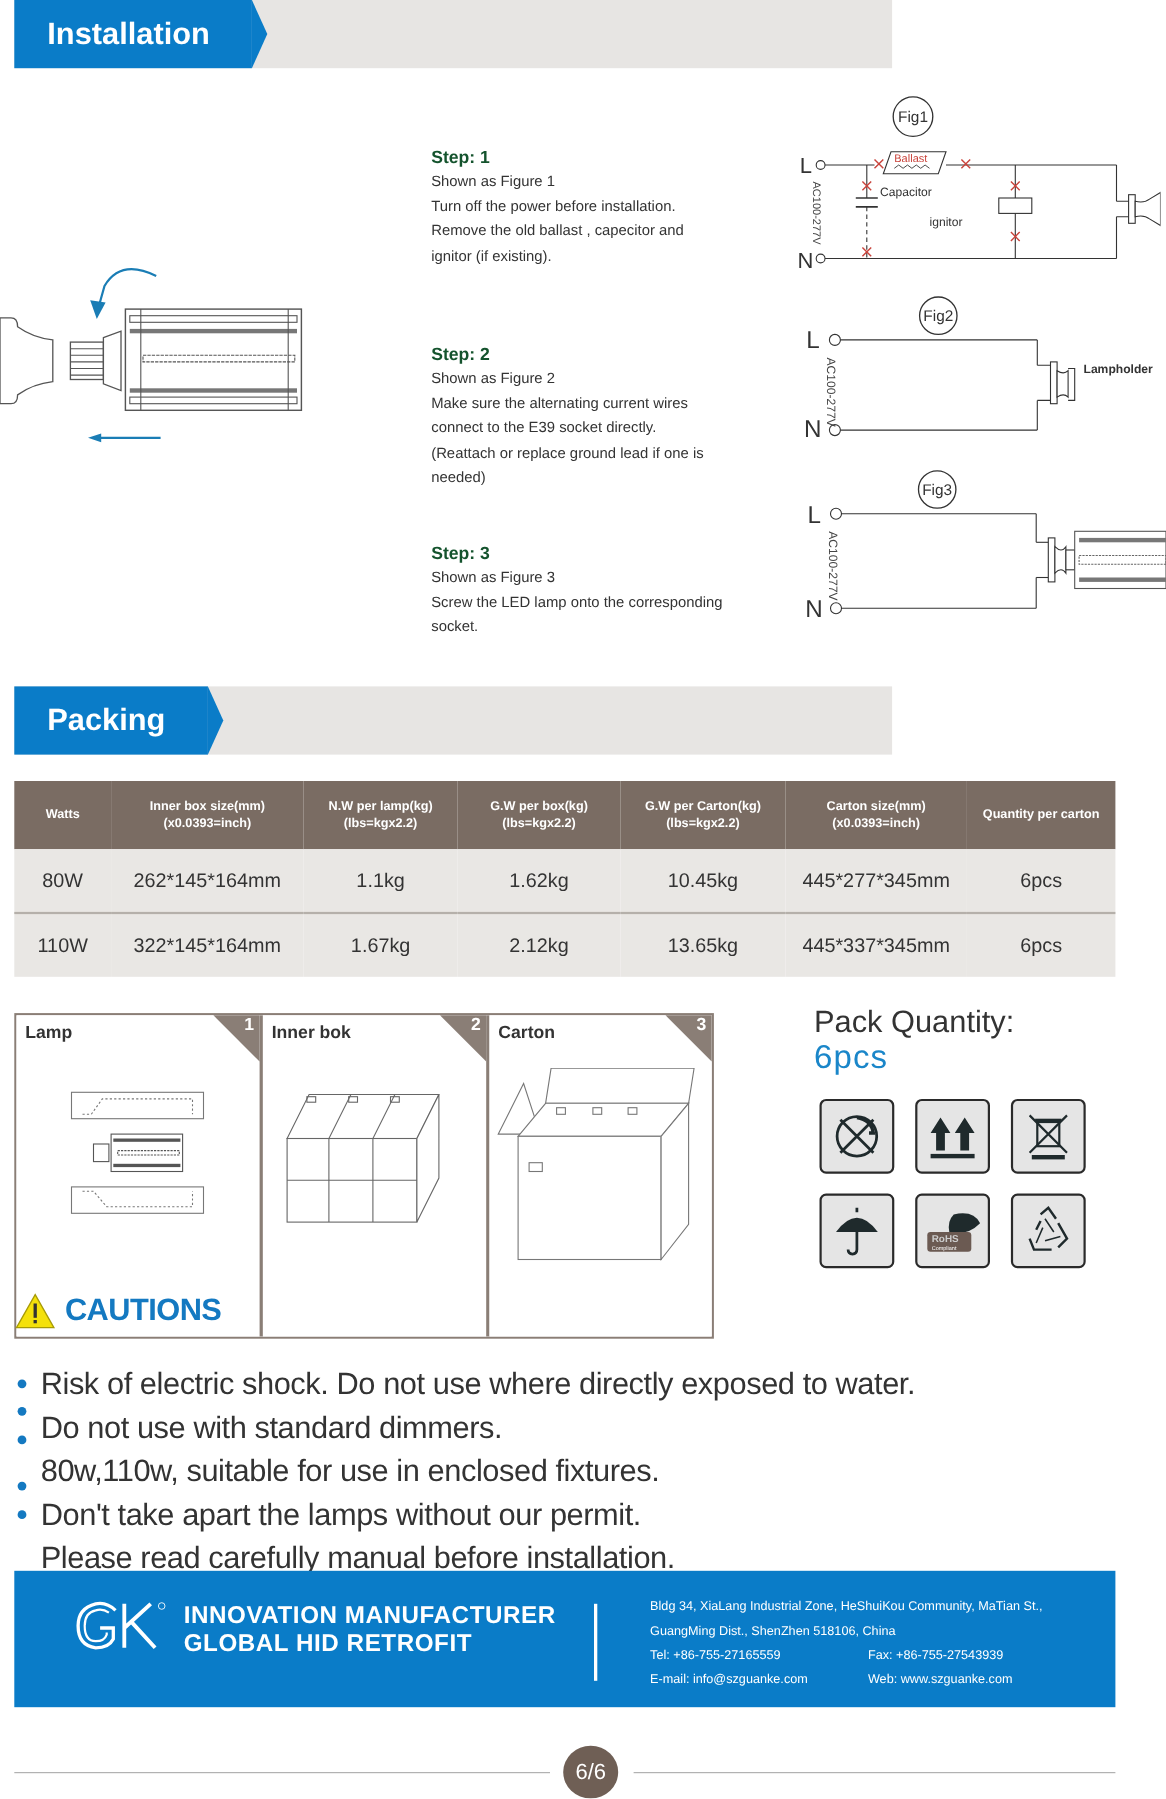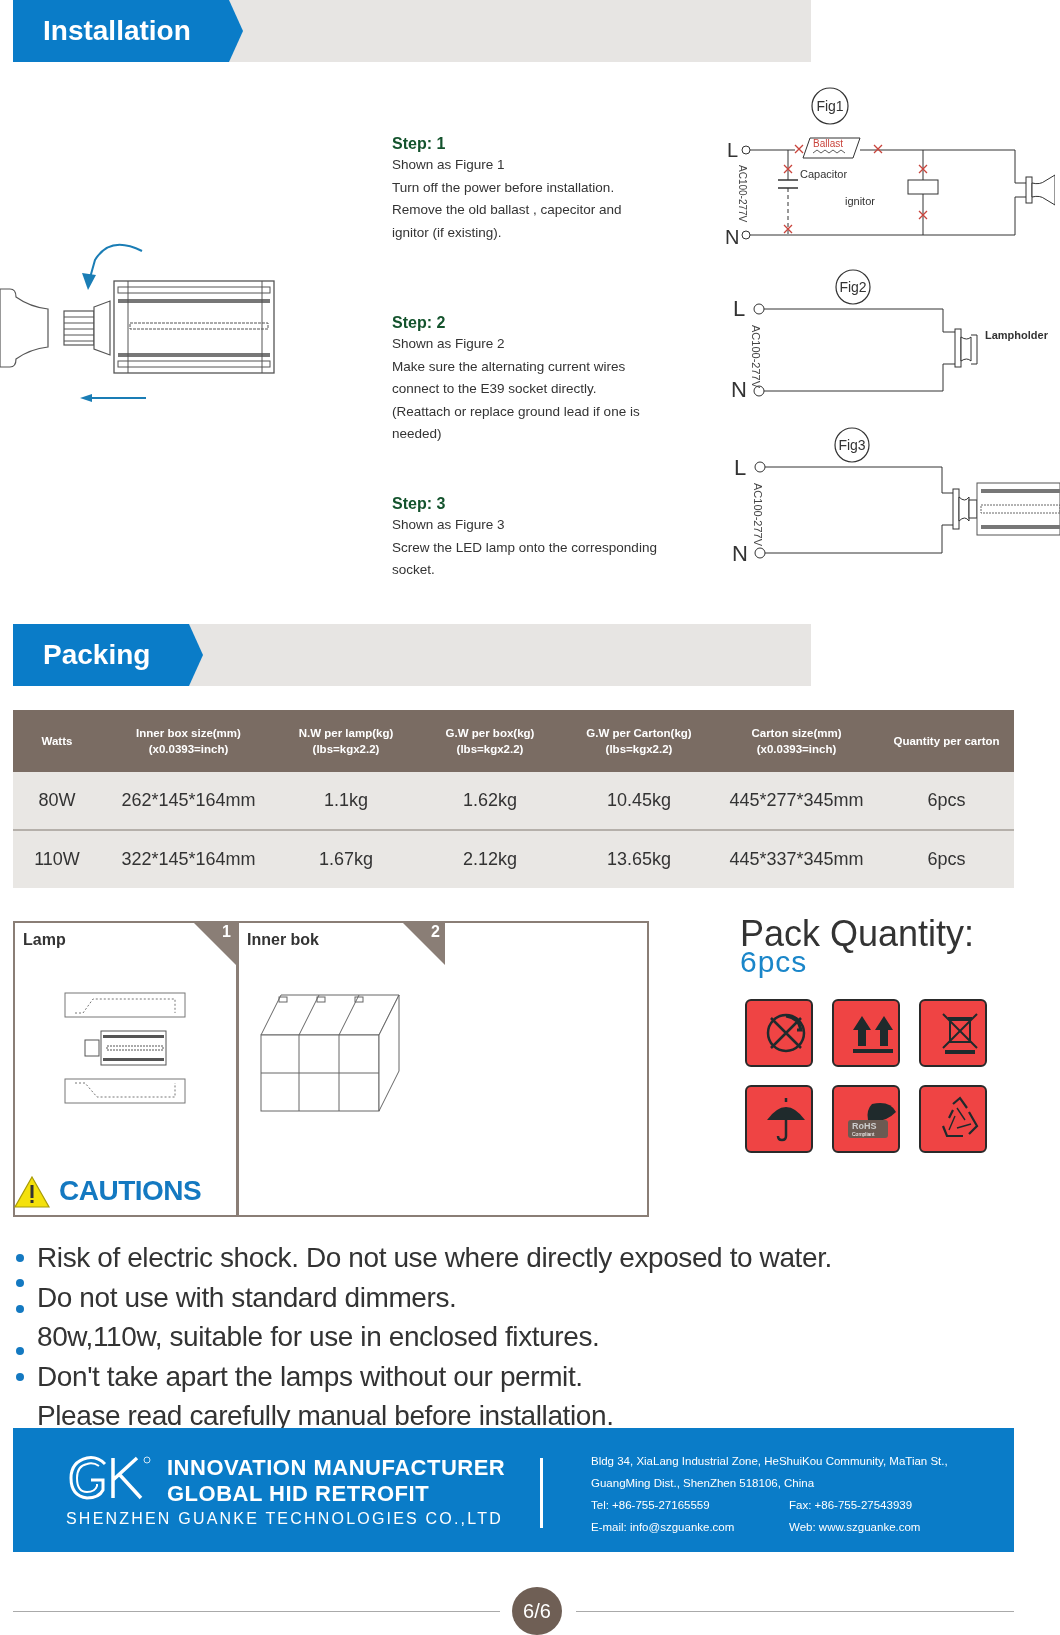--- a/index.html
+++ b/index.html
@@ -42,26 +42,26 @@
   .pack-card { position: relative; flex: 1; border-right: 3px solid #8a7e76; background: #fff; }
   .pack-card:last-child { border-right: none; }
   .pack-card .card-title { position: absolute; left: 8px; top: 8px; font-weight: bold; font-size: 16px; color: #333; }
   .pack-card .corner { position: absolute; right: 0; top: 0; width: 0; height: 0;
     border-top: 42px solid #8a7e76; border-left: 42px solid transparent; }
   .pack-card .corner-num { position: absolute; right: 5px; top: 0; color: #fff; font-weight: bold; font-size: 16px; }
   #card-lamp { flex: 0 0 224px; }
   #card-inner { flex: 0 0 206px; }
 
   
-  .pq-title { position: absolute; left: 740px; top: 913px; font-size: 36px; color: #333; }
+  .pq-title { position: absolute; left: 740px; top: 913px; font-size: 28px; color: #333; }
   .pq-value { position: absolute; left: 740px; top: 945px; font-size: 30px; color: #1a86c9; letter-spacing: 1px; }
   .icon-grid { position: absolute; left: 745px; top: 999px; width: 250px; display: grid;
     grid-template-columns: repeat(3, 68px); grid-row-gap: 18px; grid-column-gap: 19px; }
   .icon-box { width: 68px; height: 68px; border: 2px solid #2a2a2a; border-radius: 6px; display: flex;
-    align-items: center; justify-content: flex-end; background: #ef4444; }
+    align-items: center; justify-content: center; background: #e5e5e5; }
 
   
   .cautions-title { position: absolute; left: 13px; top: 1175px; display: flex; align-items: flex-start; }
   .cautions-title .label { font-weight: bold; font-size: 28px; color: #1479c1; margin-left: 8px; letter-spacing: -0.5px; }
   .caution-list { position: absolute; left: 14px; top: 1238px; list-style: none; }
   .caution-list li { position: relative; font-size: 28px; line-height: 39.5px; color: #333; padding-left: 23px; letter-spacing: -0.4px; }
   .caution-list li .dot { position: absolute; left: 2px; width: 8px; height: 8px; border-radius: 50%; background: #1479c1; }
 
   
   .footer { position: absolute; left: 13px; top: 1428px; width: 1001px; height: 124px; background: #0a7cc8; color: #fff; }
@@ -296,20 +296,36 @@
       <line x1="40" y1="42" x2="60" y2="2" stroke="#666"></line>
         <line x1="80" y1="42" x2="100" y2="2" stroke="#666"></line>
       <line x1="40" y1="42" x2="40" y2="118" stroke="#666"></line>
         <line x1="80" y1="42" x2="80" y2="118" stroke="#666"></line>
       <line x1="2" y1="80" x2="120" y2="80" stroke="#666"></line>
       <rect x="20" y="4" width="8" height="5" fill="none" stroke="#666"></rect>
         <rect x="58" y="4" width="8" height="5" fill="none" stroke="#666"></rect>
         <rect x="96" y="4" width="8" height="5" fill="none" stroke="#666"></rect>
     </svg>
   </div>
+  <div class="pack-card" id="card-carton">
+    <div class="card-title">Carton</div>
+    <div class="corner"></div>
+    <div class="corner-num">3</div>
+    <svg style="position:absolute;left:6px;top:48px" width="190" height="178" viewBox="0 0 190 178">
+      <polygon points="50,0 180,0 175,32 45,32" fill="#fff" stroke="#777"></polygon>
+      <polygon points="2,60 25,14 40,60" fill="#fff" stroke="#777"></polygon>
+      <polygon points="20,62 45,32 175,32 150,62" fill="#fff" stroke="#777"></polygon>
+      <rect x="20" y="62" width="130" height="112" fill="#fff" stroke="#777"></rect>
+      <polygon points="150,62 175,32 175,142 150,174" fill="#fff" stroke="#777"></polygon>
+      <rect x="30" y="86" width="12" height="8" fill="none" stroke="#777"></rect>
+      <rect x="55" y="36" width="8" height="6" fill="none" stroke="#777"></rect>
+        <rect x="88" y="36" width="8" height="6" fill="none" stroke="#777"></rect>
+        <rect x="120" y="36" width="8" height="6" fill="none" stroke="#777"></rect>
+    </svg>
+  </div>
 </div>
 
 <div class="pq-title">Pack Quantity:</div>
 <div class="pq-value">6pcs</div>
 
 <div class="icon-grid">
   <div class="icon-box">
     <svg width="50" height="50" viewBox="0 0 50 50">
         <circle cx="25" cy="25" r="18" fill="none" stroke="#1f2a2c" stroke-width="2.5"></circle>
         <path d="M10 10 L40 40 M40 10 L10 40" stroke="#1f2a2c" stroke-width="2.5"></path>
@@ -374,21 +390,20 @@
   <svg class="logo" width="86" height="48" viewBox="0 0 86 48">
     <path d="M38 10 Q30 2 20 4 Q4 8 4 24 Q4 42 20 44 Q32 44 36 36 L36 26 L24 26" fill="none" stroke="#fff" stroke-width="3"></path>
     <path d="M32 12 Q26 8 20 10 Q10 12 10 24 Q10 38 20 38 Q28 38 30 32 L30 30" fill="none" stroke="#fff" stroke-width="2"></path>
     <path d="M46 4 L46 44 M46 26 L70 4 M52 20 L74 44" fill="none" stroke="#fff" stroke-width="3.5"></path>
     <circle cx="80" cy="6" r="3" fill="none" stroke="#fff" stroke-width="0.8"></circle>
   </svg>
   <div class="tagline">
     <div>INNOVATION MANUFACTURER</div>
     <div>GLOBAL HID RETROFIT</div>
   </div>
-  <div class="company">SHENZHEN GUANKE TECHNOLOGIES CO.,LTD</div>
   <div class="divider"></div>
   <div class="contact">
     <div>Bldg 34, XiaLang Industrial Zone, HeShuiKou Community, MaTian St.,</div>
     <div>GuangMing Dist., ShenZhen 518106, China</div>
     <div class="row">
         <span>Tel: +86-755-27165559</span>
         <span>Fax: +86-755-27543939</span>
       </div>
     <div class="row">
         <span>E-mail: info@szguanke.com</span>

